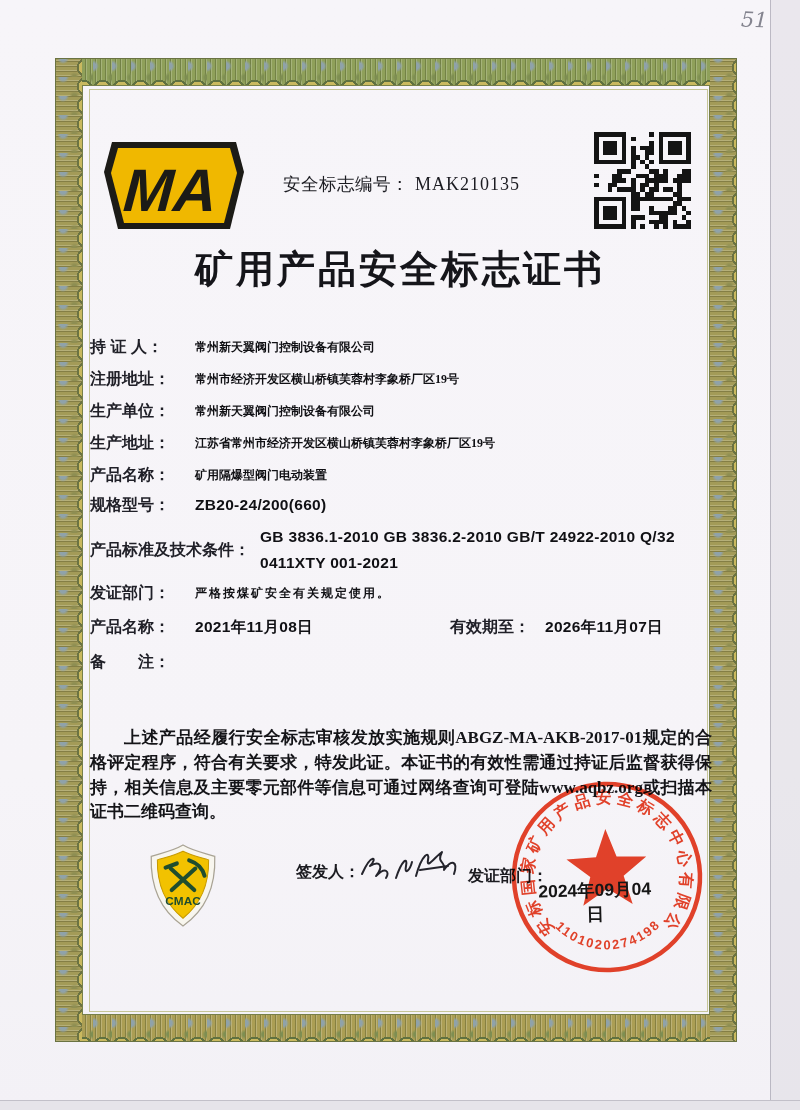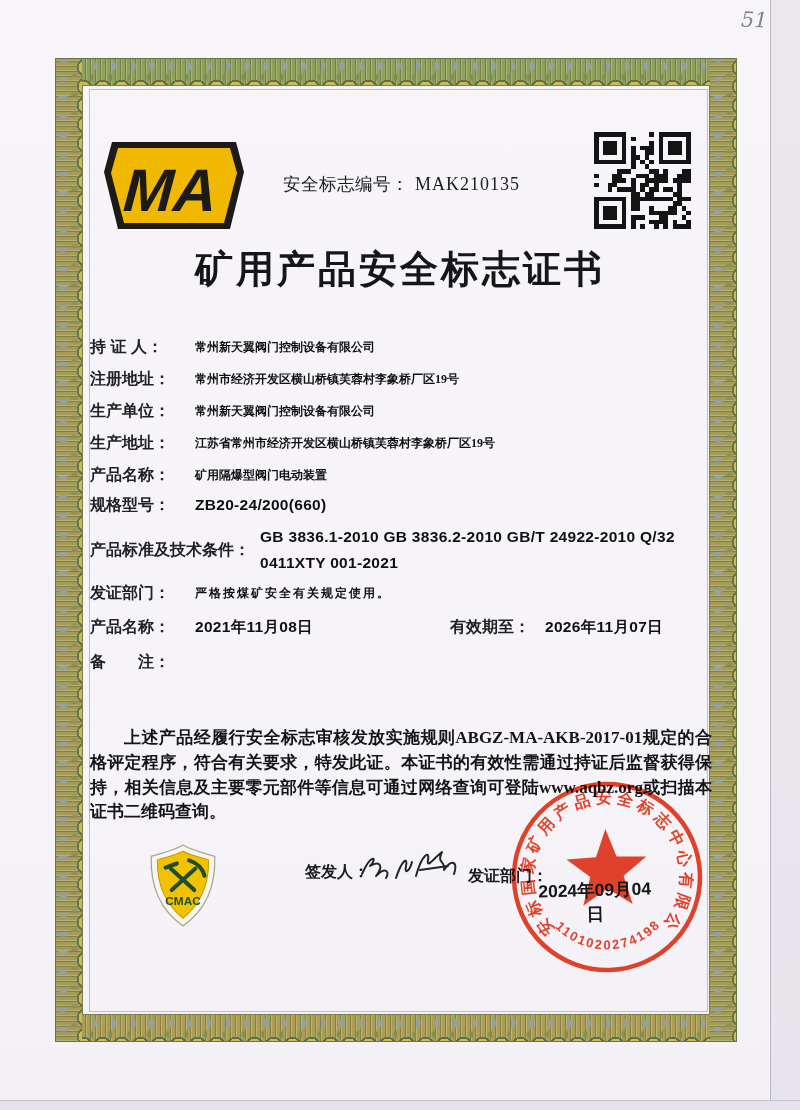--- a/index.html
+++ b/index.html
@@ -65,21 +65,21 @@
   .row.dates .num{flex:0 0 155px;}
   .lbl.second{margin-left:100px;flex:0 0 95px;}
 
   
   .statement{position:absolute;left:90px;top:726px;width:622px;
        font-family:"Liberation Serif",serif;font-weight:700;font-size:17px;
        line-height:1.46;text-align:justify;text-indent:2em;color:#141418;}
 
   
   .cmac{position:absolute;left:148px;top:844px;}
-  .sign-label{position:absolute;left:305px;top:862px;font-weight:700;font-size:16px;}
+  .sign-label{position:absolute;left:296px;top:862px;font-weight:700;font-size:16px;}
   .signature{position:absolute;left:356px;top:836px;}
   .dept-label{position:absolute;left:468px;top:866px;font-weight:700;font-size:16px;}
 
   .stamp{position:absolute;left:507px;top:777px;width:200px;height:200px;
        transform:rotate(-2deg);mix-blend-mode:multiply;opacity:.92;}
   .stamp-date{position:absolute;left:530px;top:878px;width:130px;text-align:center;
        font-weight:700;font-size:17.5px;color:#161616;transform:rotate(-1.5deg);z-index:5;}
 </style>
 </head>
 <body>

